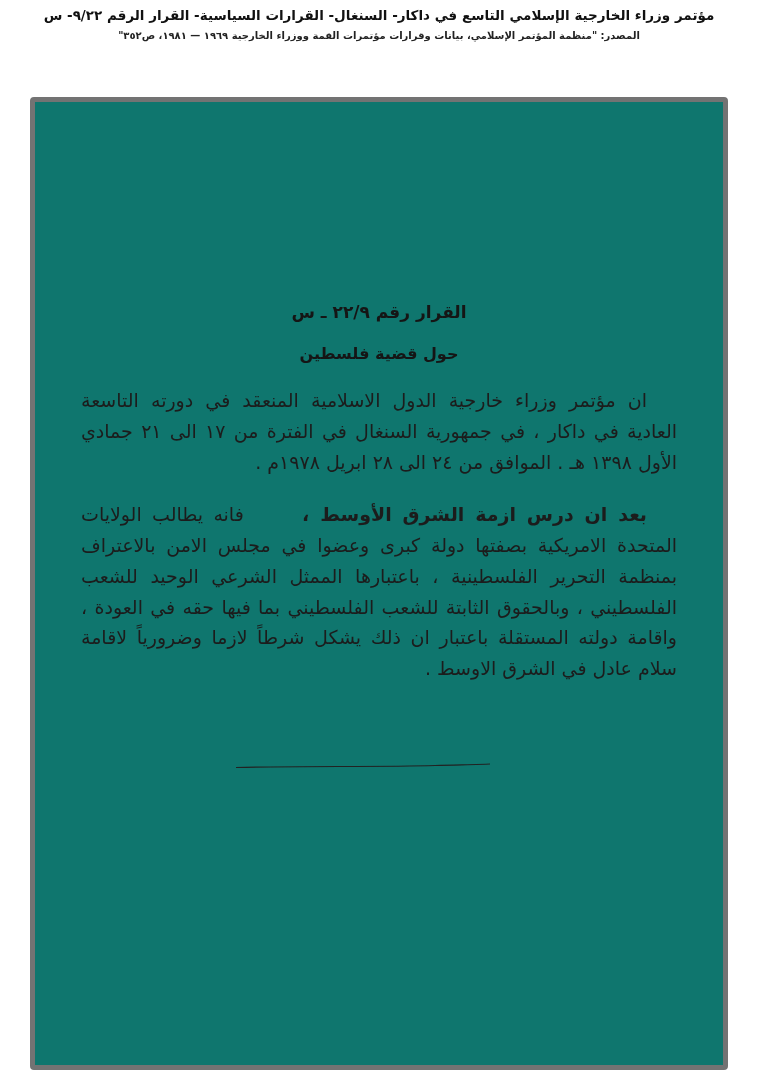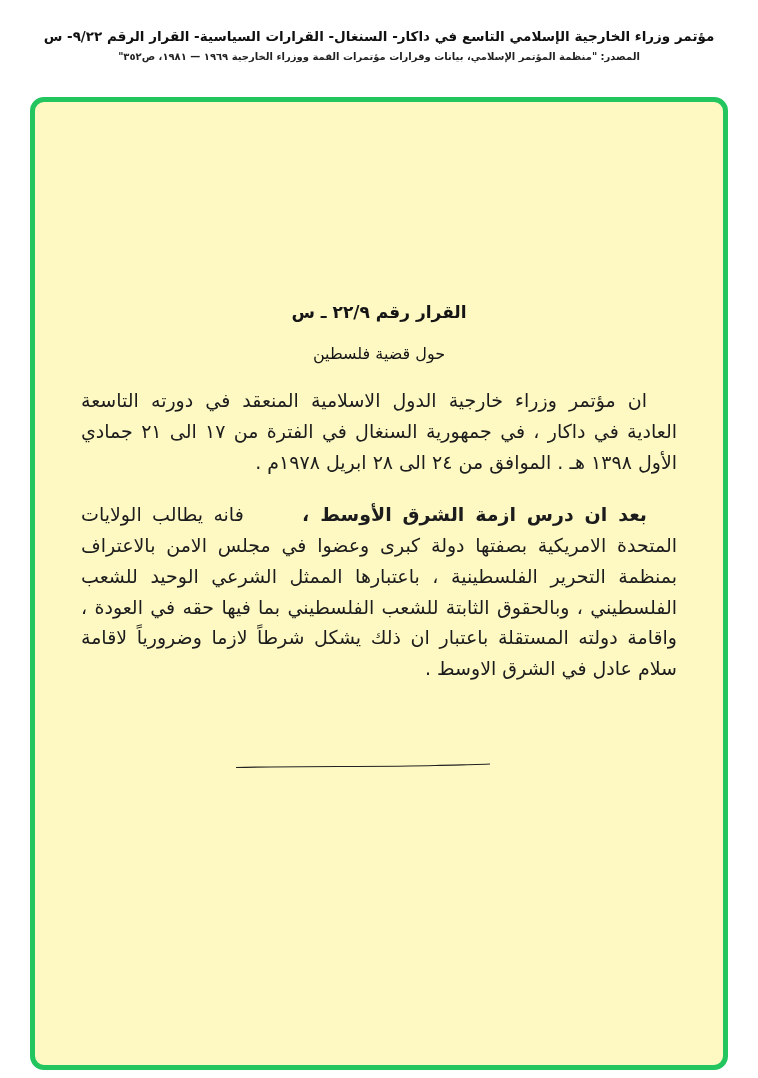--- a/index.html
+++ b/index.html
@@ -11,21 +11,21 @@
     position: relative;
     width: 758px;
     height: 1078px;
     background: #ffffff;
     overflow: hidden;
     font-family: "DejaVu Sans", sans-serif;
     color: #1b1b1b;
   }
   .header {
     position: absolute;
-    top: 28px;
+    top: 7px;
     left: 0;
     right: 0;
     text-align: center;
     direction: rtl;
   }
   .header-line1 {
     font-size: 13.5px;
     font-weight: bold;
     color: #111111;
     letter-spacing: 0.2px;
@@ -35,38 +35,38 @@
     font-size: 10px;
     font-weight: bold;
     color: #222222;
   }
   .doc-frame {
     position: absolute;
     top: 97px;
     left: 30px;
     right: 30px;
     bottom: 8px;
-    border: 5px solid #22c55e;
-    border-radius: 14px;
-    background: #fef9c3;
+    border: 5px solid #737373;
+    border-radius: 4px;
+    background: #0f766e;
     box-sizing: border-box;
   }
   .doc-content {
     direction: rtl;
     padding: 200px 46px 0 46px;
   }
   .res-title {
     text-align: center;
     font-weight: bold;
     font-size: 17px;
     color: #151515;
   }
   .res-subtitle {
     text-align: center;
-    font-weight: normal;
+    font-weight: bold;
     font-size: 16px;
     margin-top: 22px;
     color: #151515;
   }
   .para {
     margin-top: 22px;
     font-size: 19px;
     line-height: 1.62;
     text-align: justify;
     text-indent: 30px;

